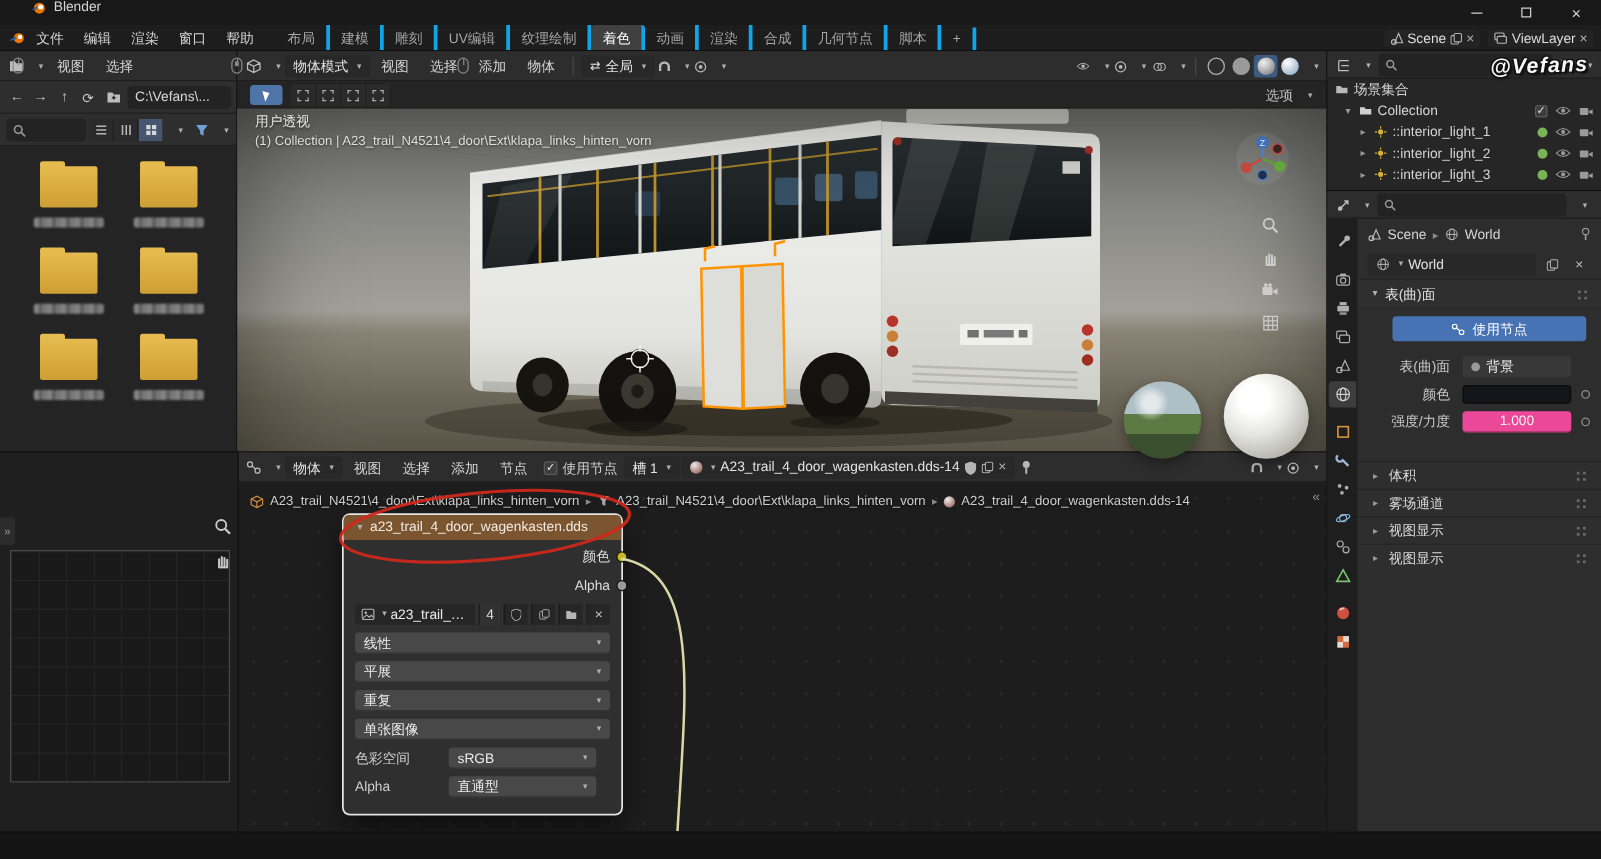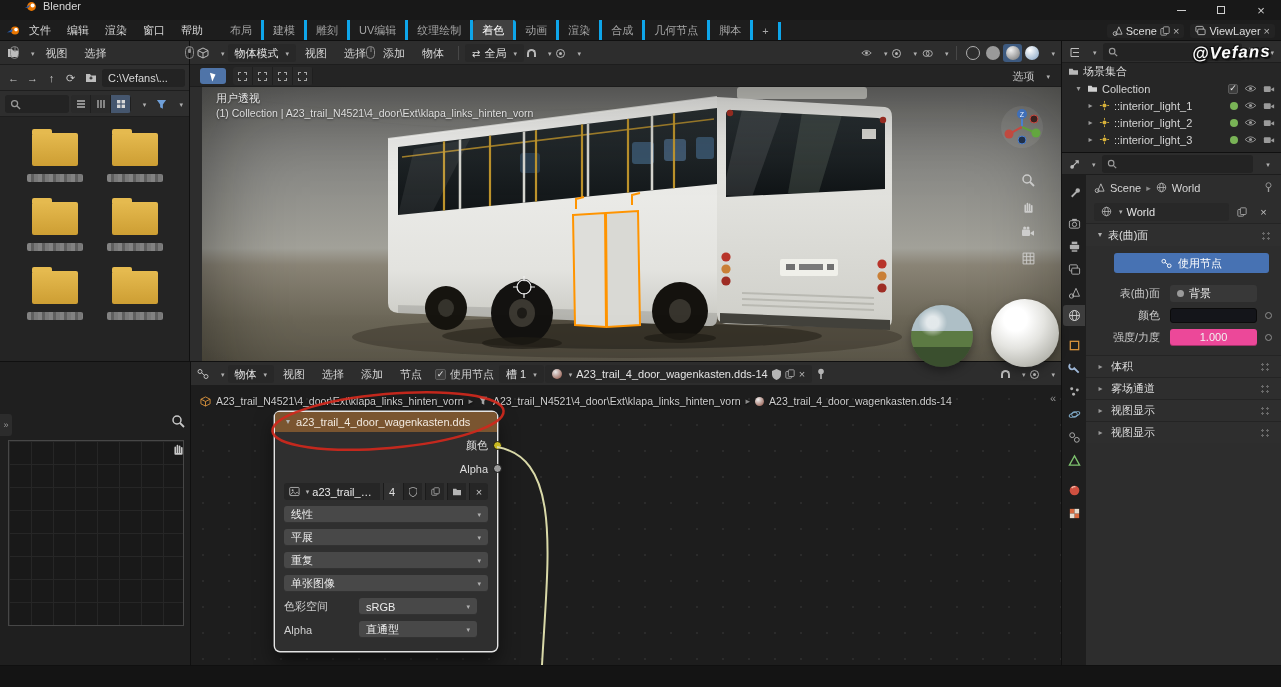--- a/index.html
+++ b/index.html
@@ -37,21 +37,21 @@
 .fitem{display:flex;flex-direction:column;align-items:center;gap:8px}
 .folder{width:46px;height:33px;background:linear-gradient(#e5ba4f,#cd9e33);border-radius:2px;position:relative}
 .folder::before{content:"";position:absolute;top:-4px;left:0;width:20px;height:5px;background:#e5ba4f;border-radius:2px 2px 0 0}
 .fname{width:56px;height:8px;border-radius:2px;background:repeating-linear-gradient(90deg,#9a9a9a 0 4px,#6d6d6d 4px 7px,#8d8d8d 7px 11px);filter:blur(.7px);opacity:.8}
 
 #viewport{left:190px;top:41px;width:872px;height:321px;background:#2d2d2d}
 #vp-toolstrip{position:absolute;left:0;top:24px;width:872px;height:22px;background:rgba(36,36,36,.95);display:flex;align-items:center;padding:0 10px;gap:3px;box-shadow:inset 0 -1px 0 #1c1c1c}
 .tact{width:26px;height:16px;background:#4f74a8;border-radius:3px;display:flex;align-items:center;justify-content:center}
 .cursor-glyph{width:0;height:0;border-left:5px solid #fff;border-top:3px solid transparent;border-bottom:6px solid transparent;transform:rotate(-15deg)}
 .dashsq{width:9px;height:9px;border:1px dashed #a8a8a8}
-#vp-canvas{position:absolute;left:12px;top:46px;width:872px;height:336px;overflow:hidden;background:linear-gradient(180deg,#6f6f6d 0%,#8b8b87 26%,#a2a199 48%,#8a8476 53%,#6a6556 70%,#474337 100%)}
+#vp-canvas{position:absolute;left:0;top:46px;width:872px;height:336px;overflow:hidden;background:linear-gradient(180deg,#6f6f6d 0%,#8b8b87 26%,#a2a199 48%,#8a8476 53%,#6a6556 70%,#474337 100%)}
 .vig{position:absolute;inset:0;pointer-events:none;box-shadow:inset 0 0 90px rgba(8,8,6,.5);background:radial-gradient(130% 100% at 60% 45%,transparent 55%,rgba(0,0,0,.22))}
 .vptext{position:absolute;left:14px;top:4px;color:#e6e6e6;text-shadow:0 1px 2px rgba(0,0,0,.55);font-size:11px;line-height:15px;z-index:4}
 .shade{width:14px;height:14px;border-radius:50%}
 .gizmo{position:absolute;right:30px;top:18px;width:44px;height:44px;z-index:4}
 .vnav{position:absolute;right:36px;width:20px;height:20px;display:flex;align-items:center;justify-content:center;opacity:.85;z-index:4}
 .sphere{position:absolute;border-radius:50%;z-index:4;box-shadow:0 4px 10px rgba(0,0,0,.35)}
 .hdri{left:709px;top:218px;width:62px;height:62px;background:radial-gradient(circle at 35% 28%,rgba(255,255,255,.65) 0 10%,transparent 24%),linear-gradient(180deg,#aebfc6 0 42%,#5c7a43 42% 68%,#3a4f2e 68% 100%)}
 .whitesphere{left:789px;top:212px;width:68px;height:68px;background:radial-gradient(circle at 36% 30%,#ffffff 0 18%,#e4e4e0 45%,#b9b9b2 75%,#8f8f88 100%)}
 .vcursor{position:absolute;left:310px;top:188px;width:24px;height:24px;z-index:4}
 
@@ -999,21 +999,21 @@
       <div class="pfield">
           <span class="dotico"></span>
           <span>背景</span>
         </div>
     </div>
     <div class="prow">
       <span class="plab">颜色</span>
       <div class="swatch"></div>
       <span class="pdot"></span>
     </div>
-    <div class="prow" style="margin-bottom:7px">
+    <div class="prow" style="margin-bottom:21px">
       <span class="plab">强度/力度</span>
       <div class="slider">
           <span>1.000</span>
         </div>
       <span class="pdot"></span>
     </div>
 
     <div class="cpanel">
         <span class="oarrow">▸</span>
         <span>体积</span>

